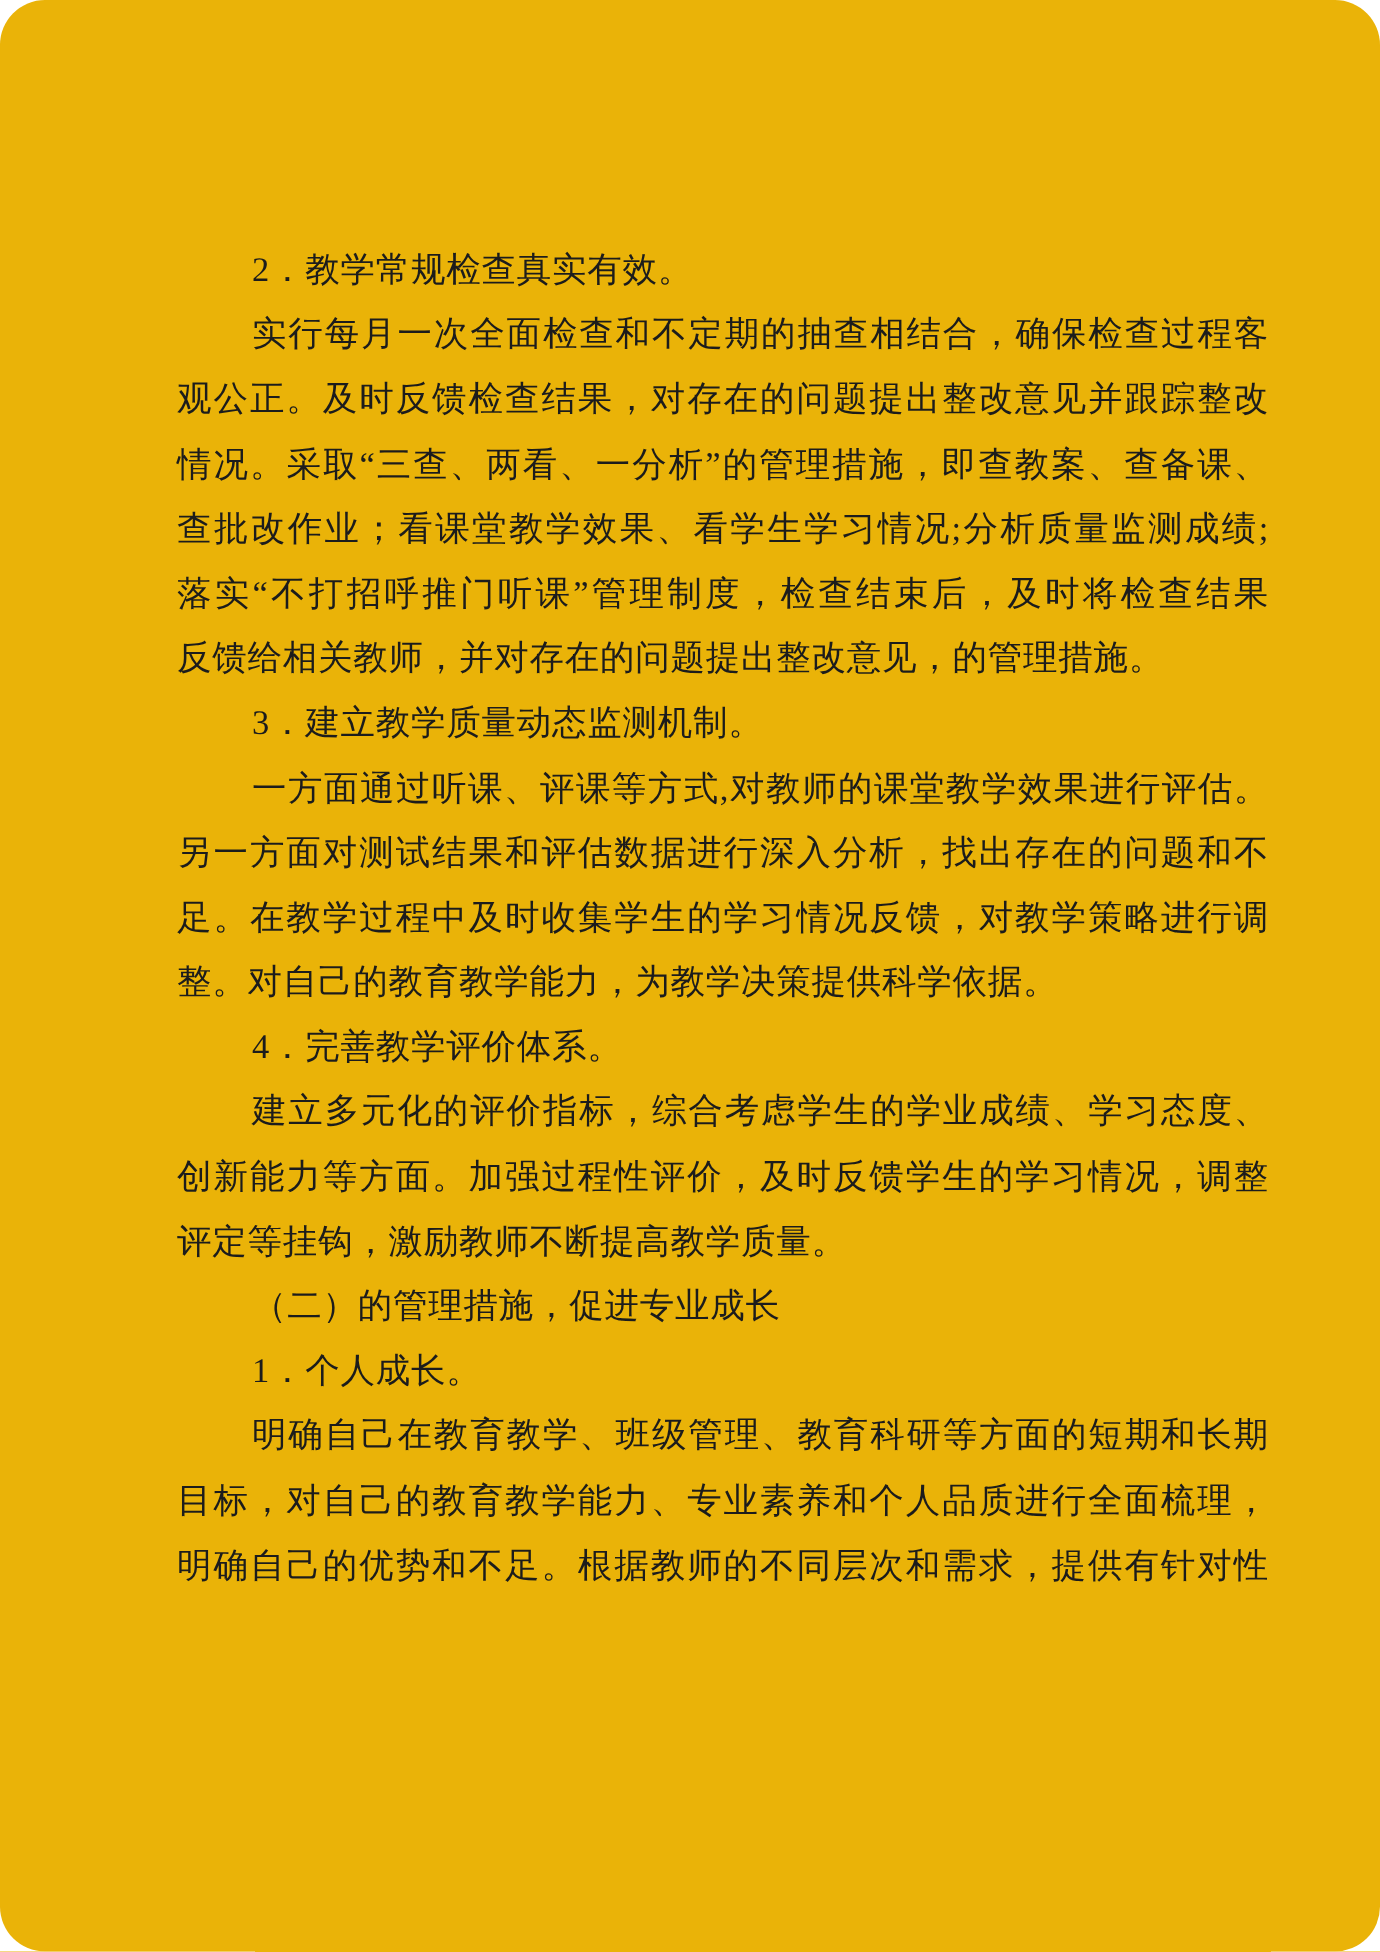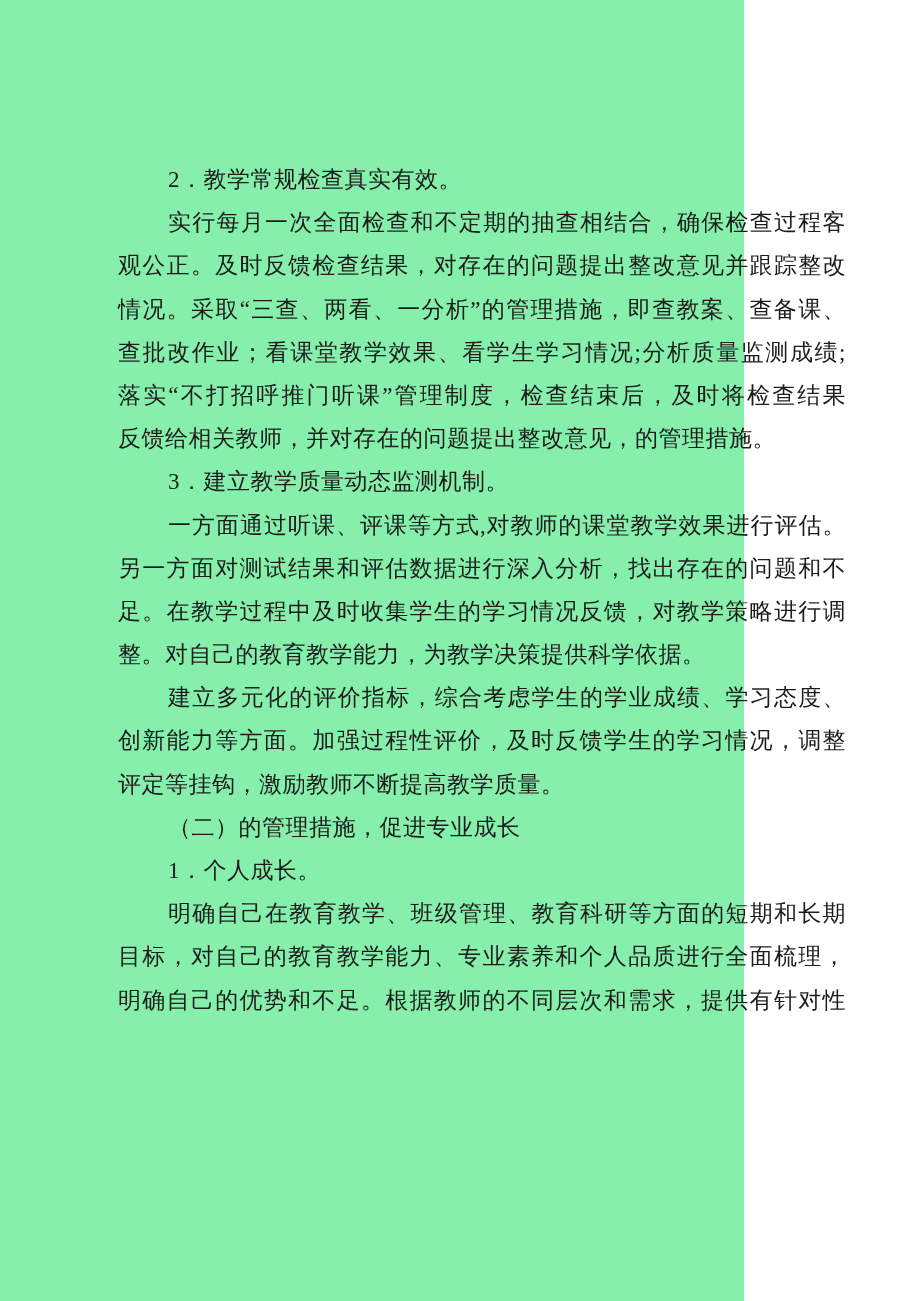--- a/index.html
+++ b/index.html
@@ -11,23 +11,24 @@
     height: 1301px;
     background: #ffffff;
     overflow: hidden;
     position: relative;
     font-family: "Liberation Serif", "DejaVu Serif", serif;
   }
   .page {
     position: absolute;
     left: 0;
     top: 0;
-    width: 744px;
+    width: 920px;
     height: 1301px;
-    background: #86efac;
+    background: #eab308;
+    border-radius: 30px;
   }
   .text-block {
     position: absolute;
     left: 118px;
     top: 158px;
     width: 728px;
     color: #1c1c1c;
   }
   .line {
     font-size: 23px;
@@ -56,20 +57,21 @@
       <div class="line justify">观公正。及时反馈检查结果，对存在的问题提出整改意见并跟踪整改</div>
       <div class="line justify">情况。采取“三查、两看、一分析”的管理措施，即查教案、查备课、</div>
       <div class="line justify">查批改作业；看课堂教学效果、看学生学习情况;分析质量监测成绩;</div>
       <div class="line justify">落实“不打招呼推门听课”管理制度，检查结束后，及时将检查结果</div>
       <div class="line">反馈给相关教师，并对存在的问题提出整改意见，的管理措施。</div>
       <div class="line indent">3．建立教学质量动态监测机制。</div>
       <div class="line indent justify">一方面通过听课、评课等方式,对教师的课堂教学效果进行评估。</div>
       <div class="line justify">另一方面对测试结果和评估数据进行深入分析，找出存在的问题和不</div>
       <div class="line justify">足。在教学过程中及时收集学生的学习情况反馈，对教学策略进行调</div>
       <div class="line">整。对自己的教育教学能力，为教学决策提供科学依据。</div>
+      <div class="line indent">4．完善教学评价体系。</div>
       <div class="line indent justify">建立多元化的评价指标，综合考虑学生的学业成绩、学习态度、</div>
       <div class="line justify">创新能力等方面。加强过程性评价，及时反馈学生的学习情况，调整</div>
       <div class="line">评定等挂钩，激励教师不断提高教学质量。</div>
       <div class="line indent">（二）的管理措施，促进专业成长</div>
       <div class="line indent">1．个人成长。</div>
       <div class="line indent justify">明确自己在教育教学、班级管理、教育科研等方面的短期和长期</div>
       <div class="line justify">目标，对自己的教育教学能力、专业素养和个人品质进行全面梳理，</div>
       <div class="line justify">明确自己的优势和不足。根据教师的不同层次和需求，提供有针对性</div>
     </div>
 </div>

